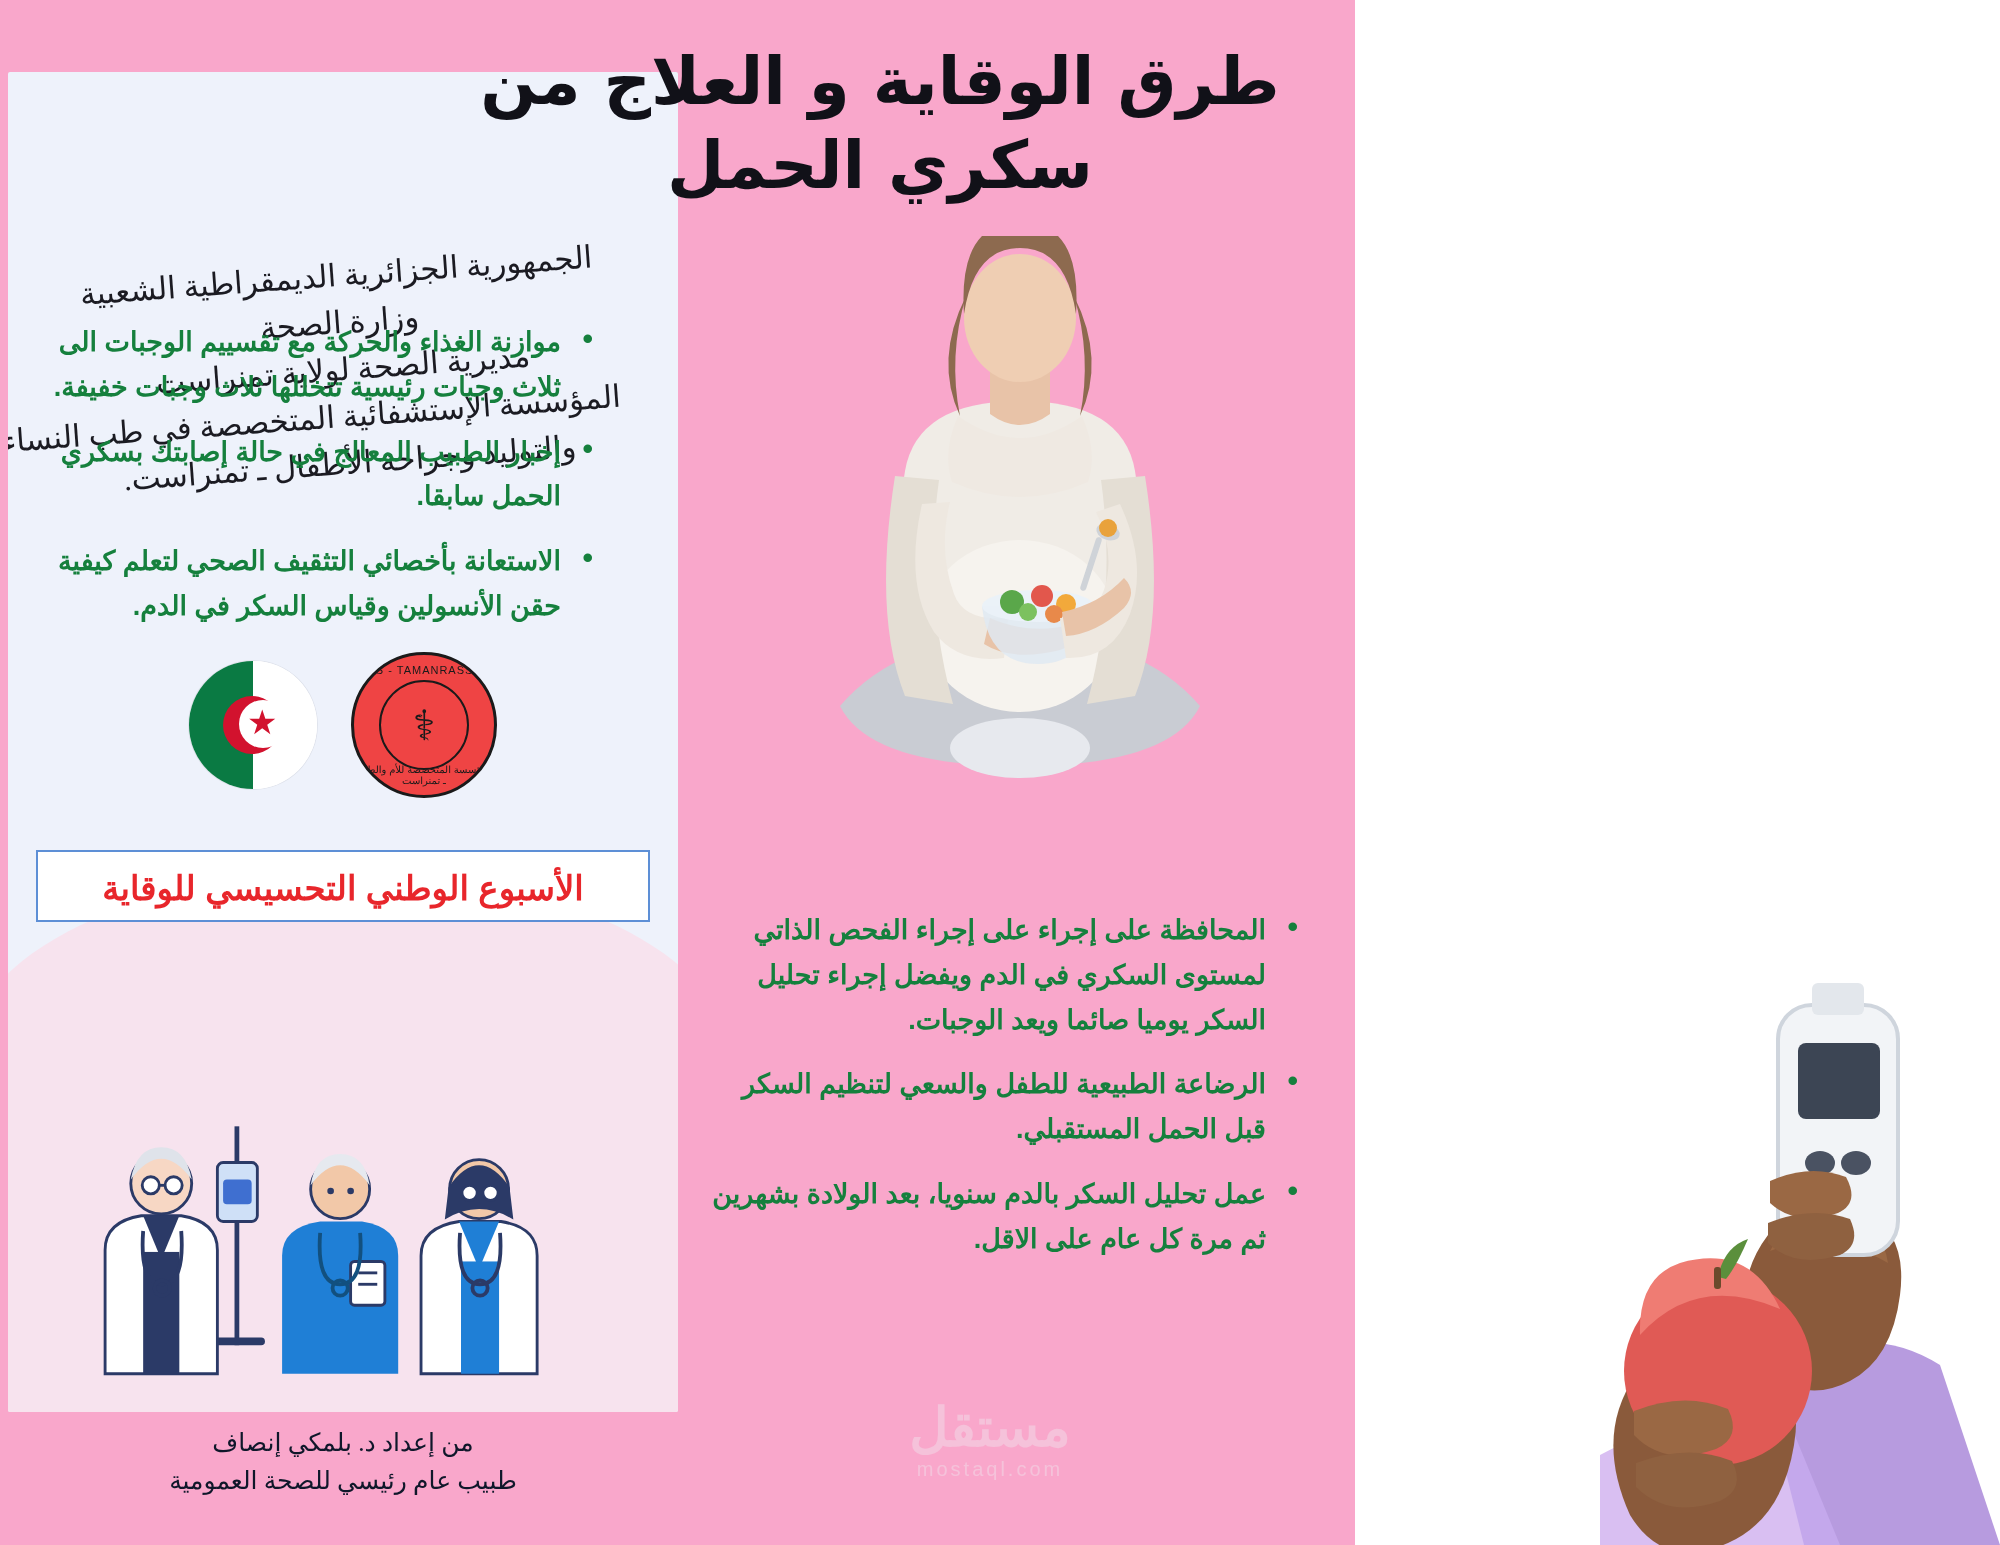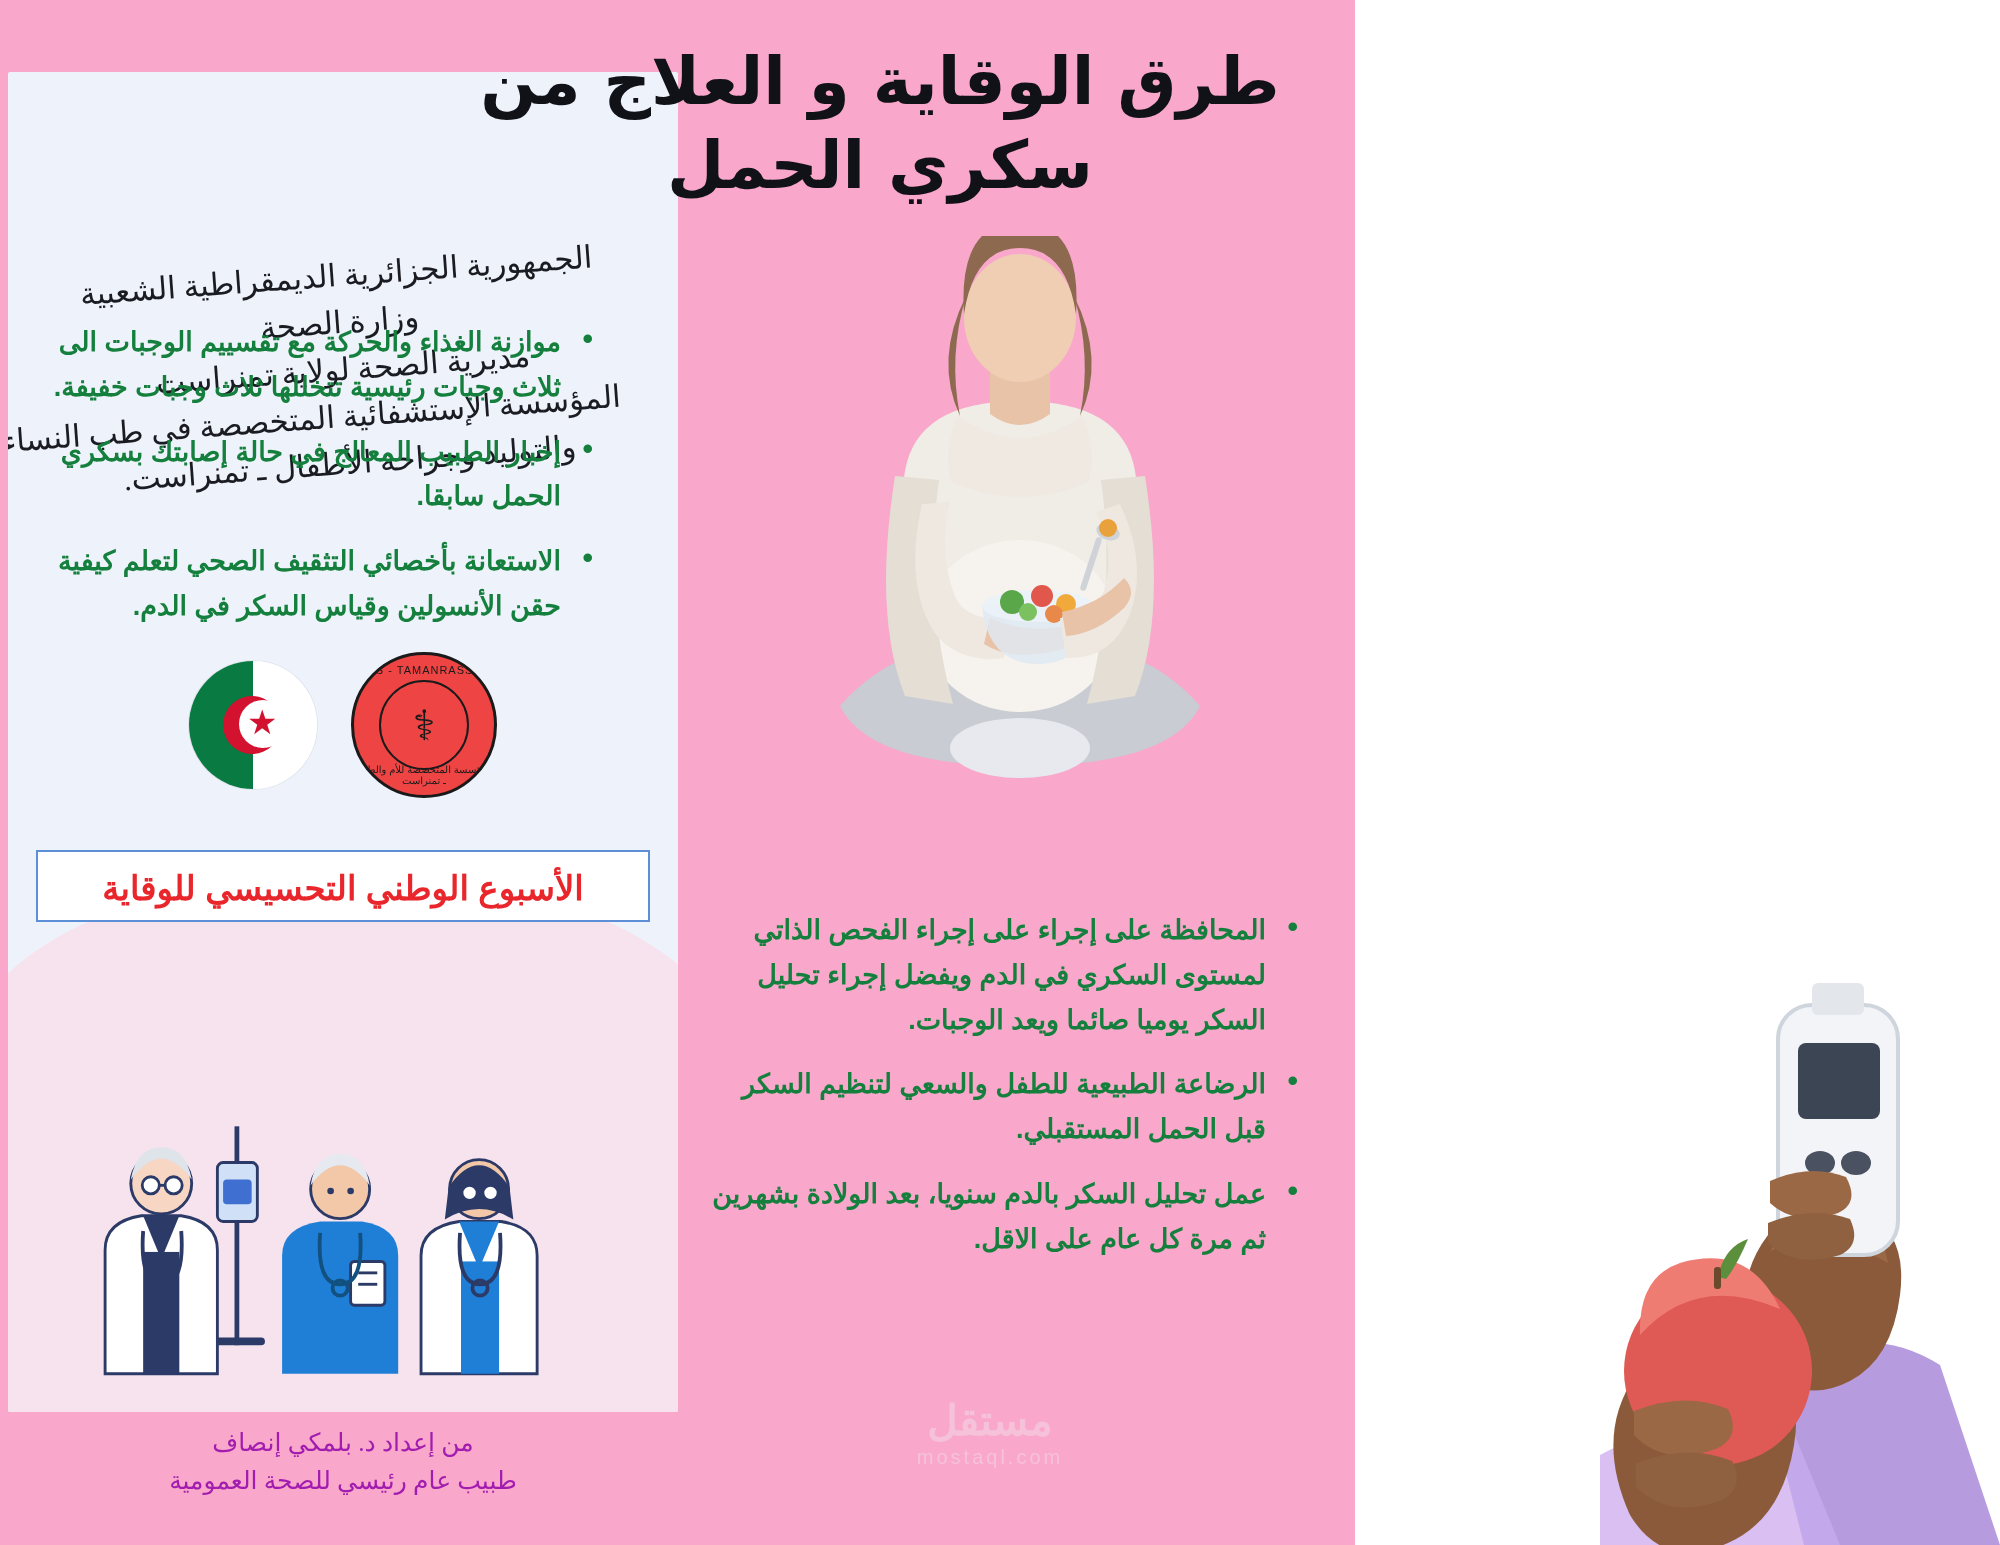--- a/index.html
+++ b/index.html
@@ -188,21 +188,21 @@
   }
   .doctors-art svg { width: 100%; height: 100%; display: block; }
 
   .credits {
     position: absolute;
     left: 8px;
     width: 670px;
     top: 1424px;
     text-align: center;
     direction: rtl;
-    color: #a21caf;
+    color: #0f172a;
     font-family: "Liberation Serif", serif;
     font-size: 25px;
     line-height: 1.5;
   }
 
   
   .brochure-title {
     position: absolute;
     right: 700px;
     top: 40px;
@@ -288,21 +288,21 @@
     position: absolute;
     left: 860px;
     top: 1400px;
     width: 260px;
     text-align: center;
     color: #f5c2da;
     z-index: 7;
     pointer-events: none;
   }
   .watermark .wm-ar {
-    font-size: 42px;
+    font-size: 54px;
     font-weight: bold;
     line-height: 1;
     direction: rtl;
   }
   .watermark .wm-en {
     font-size: 20px;
     letter-spacing: 3px;
     margin-top: 4px;
   }
 </style>

